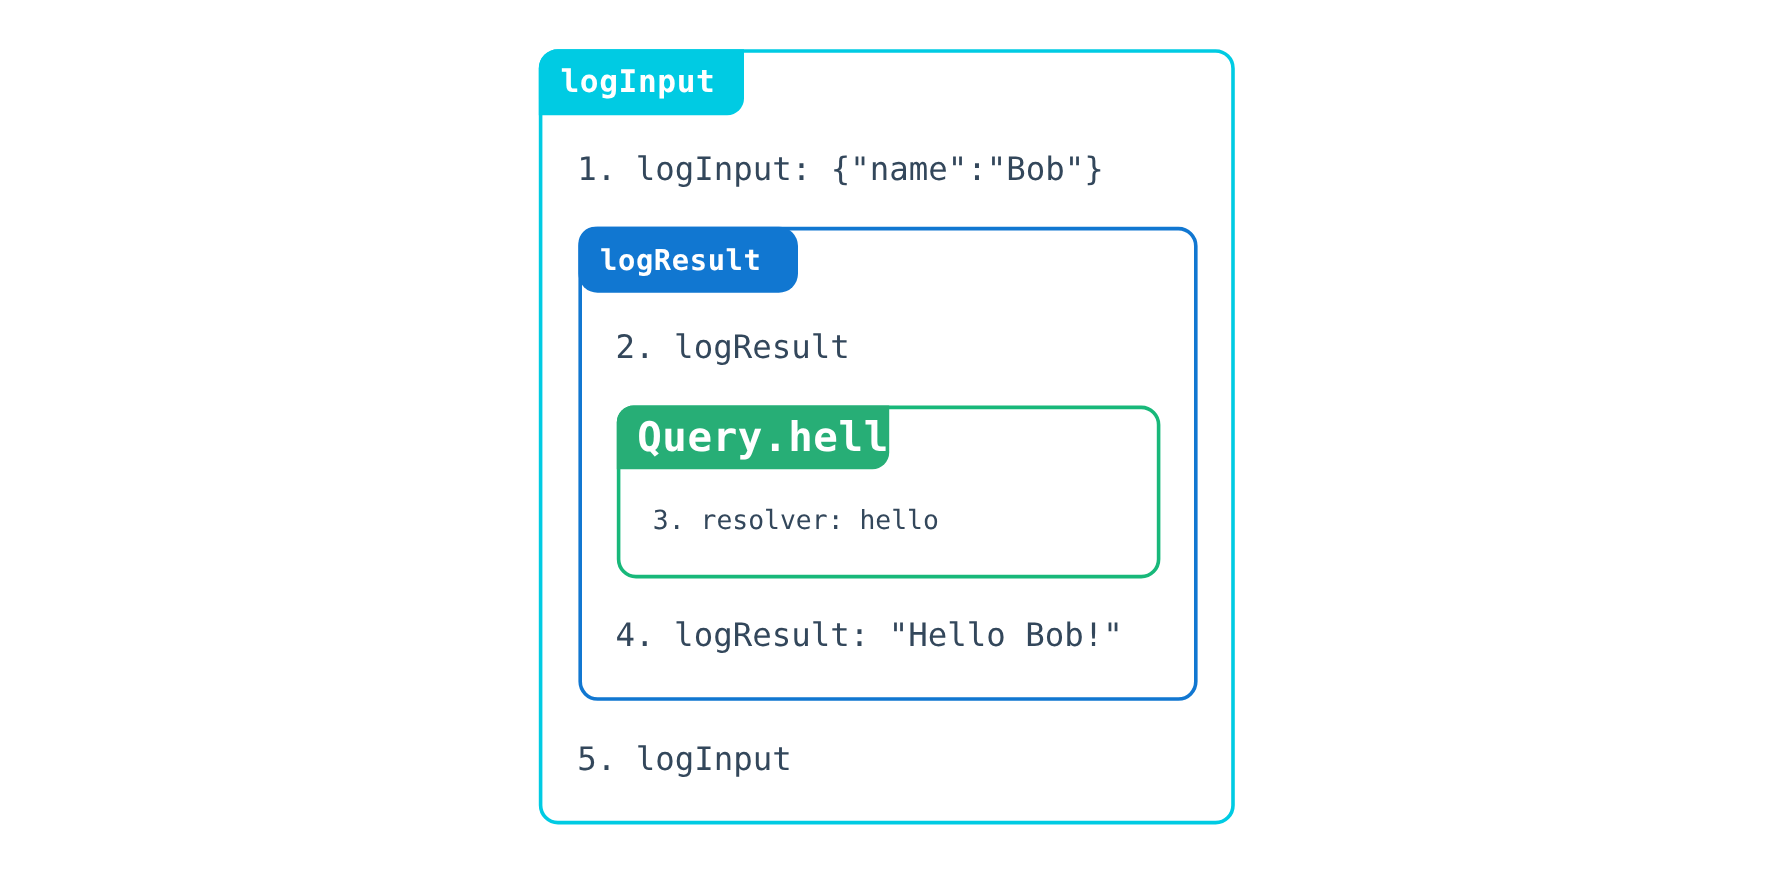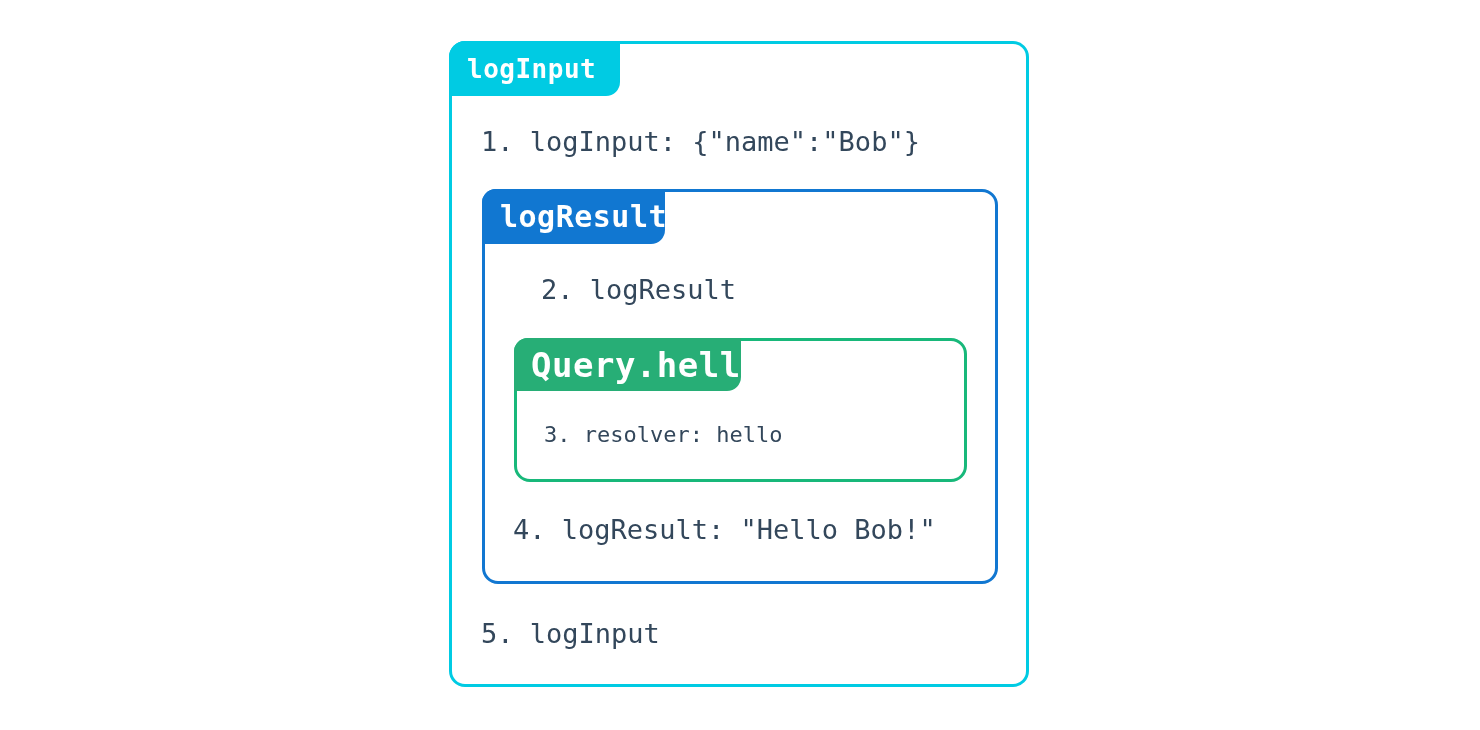--- a/index.html
+++ b/index.html
@@ -90,28 +90,28 @@
     border-top-left-radius: 14px;
   }
   #middle-tab {
     left: 482px;
     top: 189px;
     width: 183px;
     height: 55px;
     background: #1177d1;
     border-top-left-radius: 14px;
     padding-left: 18px;
-    font-size: 30px;
+    font-size: 24px;
     letter-spacing: 0.5px;
+    border-radius: 16px;
   }
   #line-2 {
     left: 513px;
     top: 274px;
     font-size: 27px;
-    margin-left: 28px;
   }
   #line-4 {
     left: 513px;
     top: 514px;
     font-size: 27px;
   }
 
   
   #inner-box {
     left: 514px;

